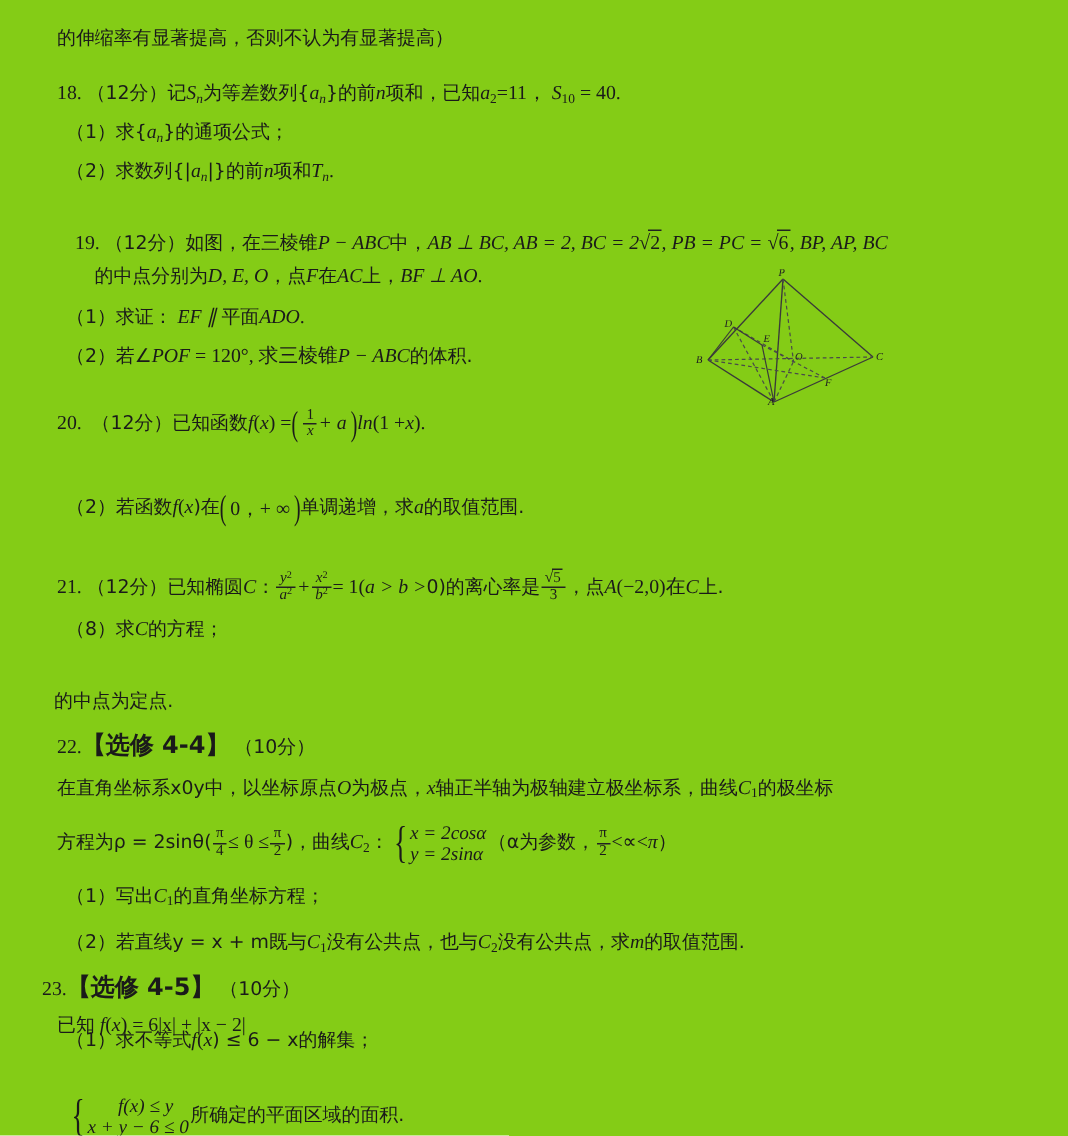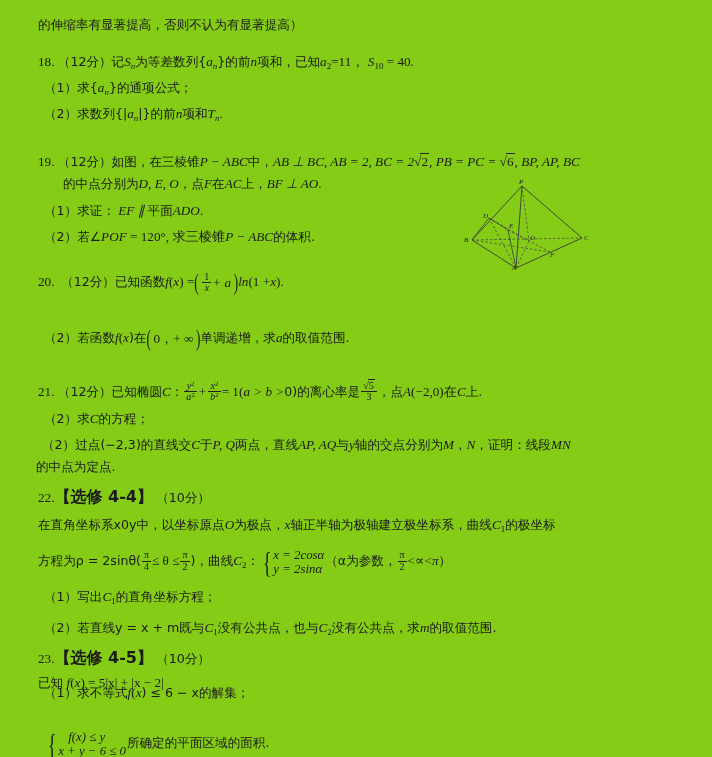--- a/index.html
+++ b/index.html
@@ -116,21 +116,21 @@
   </div>
 
   <div class="blk line" style="top:81px;left:44px;">
     <span class="cn">（1）求{</span><span class="mi">a</span><sub>n</sub><span class="cn">}的通项公式；</span>
   </div>
 
   <div class="blk line" style="top:107px;left:44px;">
     <span class="cn">（2）求数列{|</span><span class="mi">a</span><sub>n</sub><span class="cn">|}的前</span><span class="mi">n</span><span class="cn">项和</span><span class="mi">T</span><sub>n</sub><span class="mn">.</span>
   </div>
 
-  <div class="blk line" style="top:155px;left:38px;">
+  <div class="blk line" style="top:155px;left:50px;">
     <span class="mn">19.</span>
     <span class="cn">（12分）</span><span class="cn">如图，在三棱锥</span><span class="mi">P − ABC</span><span class="cn">中，</span><span class="mi">AB ⊥ BC, AB = 2, BC = 2</span><span class="rad"><span class="sym">√</span><span class="rgd mn">2</span></span><span class="mi">, PB = PC =</span>
     <span class="rad"><span class="sym">√</span><span class="rgd mn">6</span></span><span class="mi">, BP, AP, BC</span>
   </div>
 
   <div class="blk line" style="top:177px;left:38px;padding-left:25px;">
     <span class="cn">的中点分别为</span><span class="mi">D, E, O</span><span class="cn">，点</span><span class="mi">F</span><span class="cn">在</span><span class="mi">AC</span><span class="cn">上，</span><span class="mi">BF ⊥ AO</span><span class="mn">.</span>
   </div>
 
   <div class="blk line" style="top:204px;left:44px;">
@@ -190,26 +190,23 @@
   <div class="blk line" style="top:331px;left:44px;">
     <span class="cn">（2）若函数</span><span class="mi">f</span><span class="mn">(</span><span class="mi">x</span><span class="cn">)在</span><span class="bigp"><span class="mn">0，+ ∞</span></span><span class="cn">单调递增，求</span><span class="mi">a</span><span class="cn">的取值范围.</span>
   </div>
 
   <div class="blk line" style="top:381px;left:38px;">
     <span class="mn">21.</span>
     <span class="cn">（12分）</span><span class="cn">已知椭圆</span><span class="mi">C</span><span class="cn">：</span><span class="frac"><span class="num"><span class="mi">y</span><sup class="nsub">2</sup></span><span class="den"><span class="mi">a</span><sup class="nsub">2</sup></span></span><span class="op mn">+</span><span class="frac"><span class="num"><span class="mi">x</span><sup class="nsub">2</sup></span><span class="den"><span class="mi">b</span><sup class="nsub">2</sup></span></span><span class="mn">= 1(</span><span class="mi">a &gt; b &gt;</span><span class="cn">0)的离心率是</span><span class="frac"><span class="num"><span class="rad"><span class="sym">√</span><span class="rgd mn">5</span></span></span><span class="den mn">3</span></span><span class="cn">，点</span><span class="mi">A</span><span class="mn">(−2,0)在</span><span class="mi">C</span><span class="cn">上.</span>
   </div>
 
   <div class="blk line" style="top:412px;left:44px;">
-    <span class="cn">（2）求</span><span class="mi">C</span><span class="cn">的方程；</span>
-  </div>
-
-  <div class="blk line" style="top:438px;left:42px;">
-    <span class="cn">（2）过点(−2,3)的直线交</span><span class="mi">C</span><span class="cn">于</span><span class="mi">P, Q</span><span class="cn">两点，直线</span><span class="mi">AP, AQ</span><span class="cn">与</span><span class="mi">y</span><span class="cn">轴的交点分别为</span><span class="mi">M</span><span class="cn">，</span><span class="mi">N</span><span class="cn">，证明：线段</span><span class="mi">MN</span>
-  </div>
+    <span class="cn">（8）求</span><span class="mi">C</span><span class="cn">的方程；</span>
+  </div>
+
 
   <div class="blk line" style="top:460px;left:36px;">
     <span class="cn">的中点为定点.</span>
   </div>
 
   <div class="blk line" style="top:489px;left:38px;">
     <span class="mn">22.</span><span class="tag-bold">【选修 4-4】</span>
     <span class="cn">（10分）</span>
   </div>
 
@@ -228,37 +225,37 @@
   </div>
 
   <div class="blk line" style="top:590px;left:44px;">
     <span class="cn">（1）写出</span><span class="mi">C</span><sub class="nsub">1</sub><span class="cn">的直角坐标方程；</span>
   </div>
 
   <div class="blk line" style="top:621px;left:44px;">
     <span class="cn">（2）若直线y = x + m既与</span><span class="mi">C</span><sub class="nsub">1</sub><span class="cn">没有公共点，也与</span><span class="mi">C</span><sub class="nsub">2</sub><span class="cn">没有公共点，求</span><span class="mi">m</span><span class="cn">的取值范围.</span>
   </div>
 
-  <div class="blk line" style="top:650px;left:38px;">
+  <div class="blk line" style="top:650px;left:28px;">
     <span class="mn">23.</span><span class="tag-bold">【选修 4-5】</span>
     <span class="cn">（10分）</span>
   </div>
 
   <div class="blk line" style="top:676px;left:38px;">
     <span class="cn">已知</span>
-    <span class="mi">f</span><span class="mn">(</span><span class="mi">x</span><span class="mn">) = 5|x| + |x − 2|</span>
+    <span class="mi">f</span><span class="mn">(</span><span class="mi">x</span><span class="mn">) = 6|x| + |x − 2|</span>
   </div>
 
   <div class="blk line" style="top:686px;left:44px;">
     <span class="cn">（1）求不等式</span><span class="mi">f</span><span class="mn">(</span><span class="mi">x</span><span class="cn">) ≤ 6 − x的解集；</span>
   </div>
 
   <div class="blk line" style="top:730px;left:44px;">
     <span class="sys">
         <span class="brace">{</span>
         <span class="rows">
-          <span class="mi" style="padding-left:10px;">f(x) ≤ y</span>
+          <span class="mi" style="padding-left:10px;text-align:center;">f(x) ≤ y</span>
           <span class="mi">x + y − 6 ≤ 0</span>
         </span>
       </span><span class="cn">所确定的平面区域的面积.</span>
   </div>
 
 </div>
 
 </body></html>

